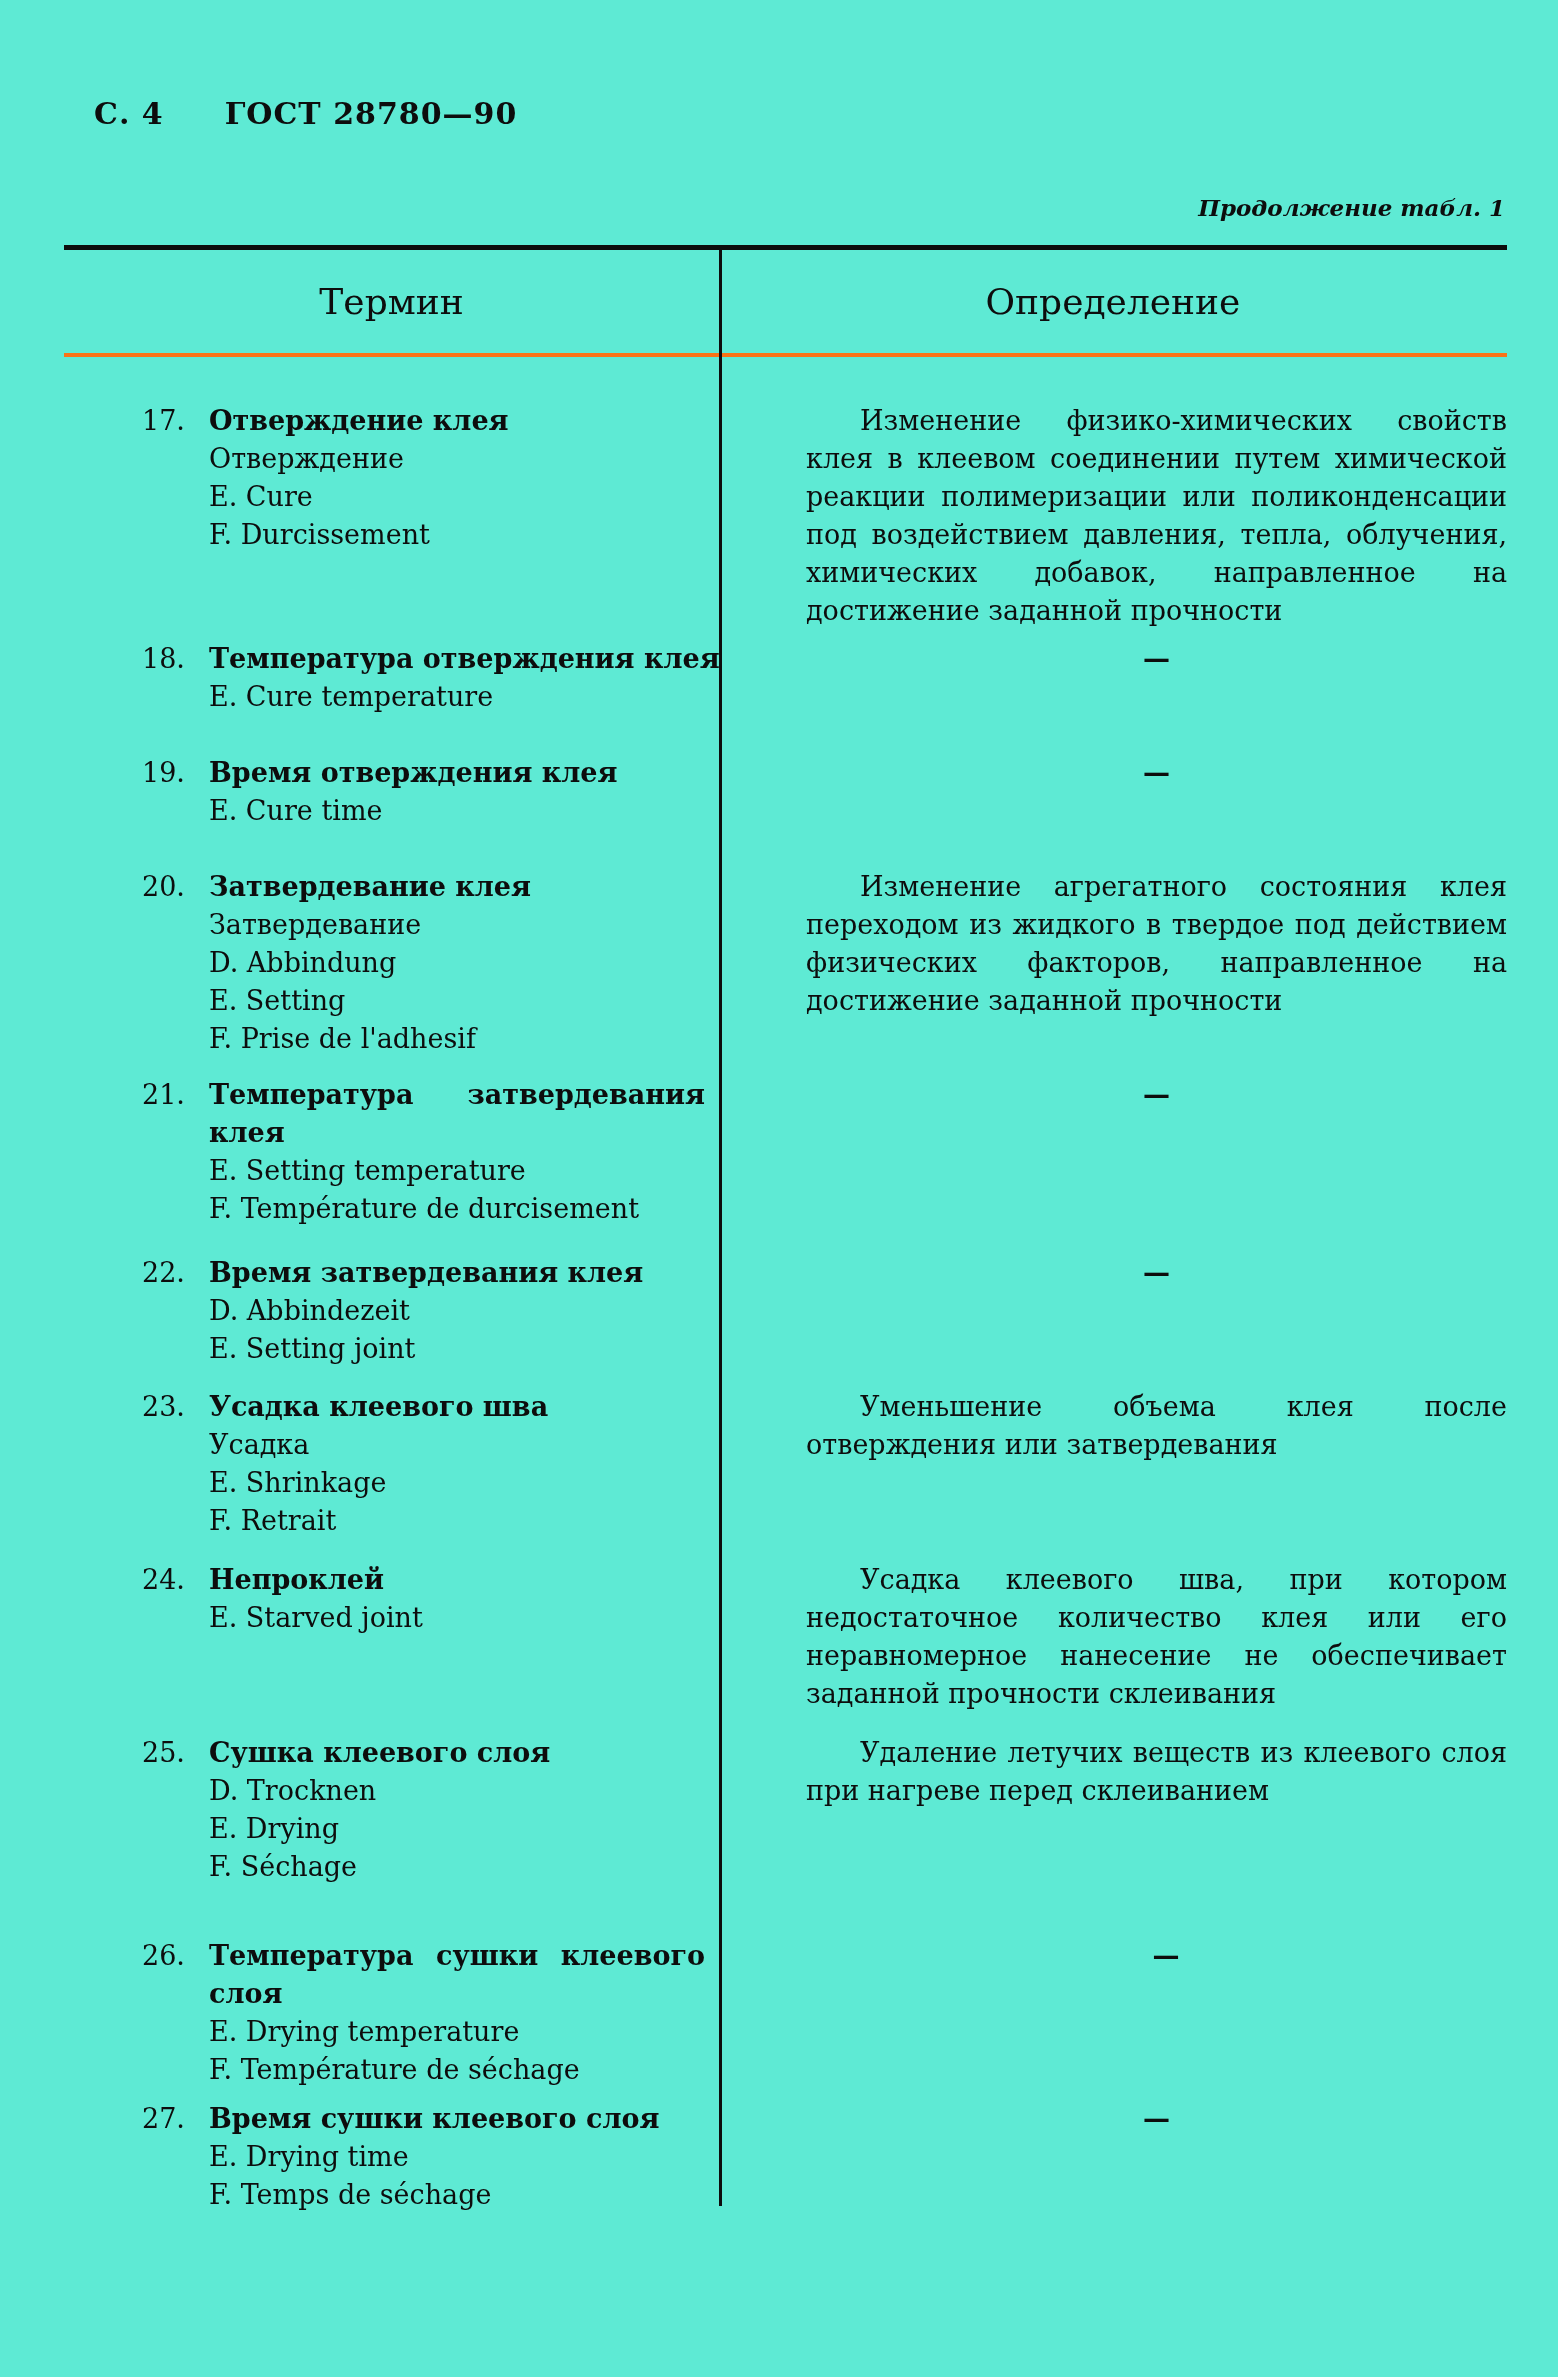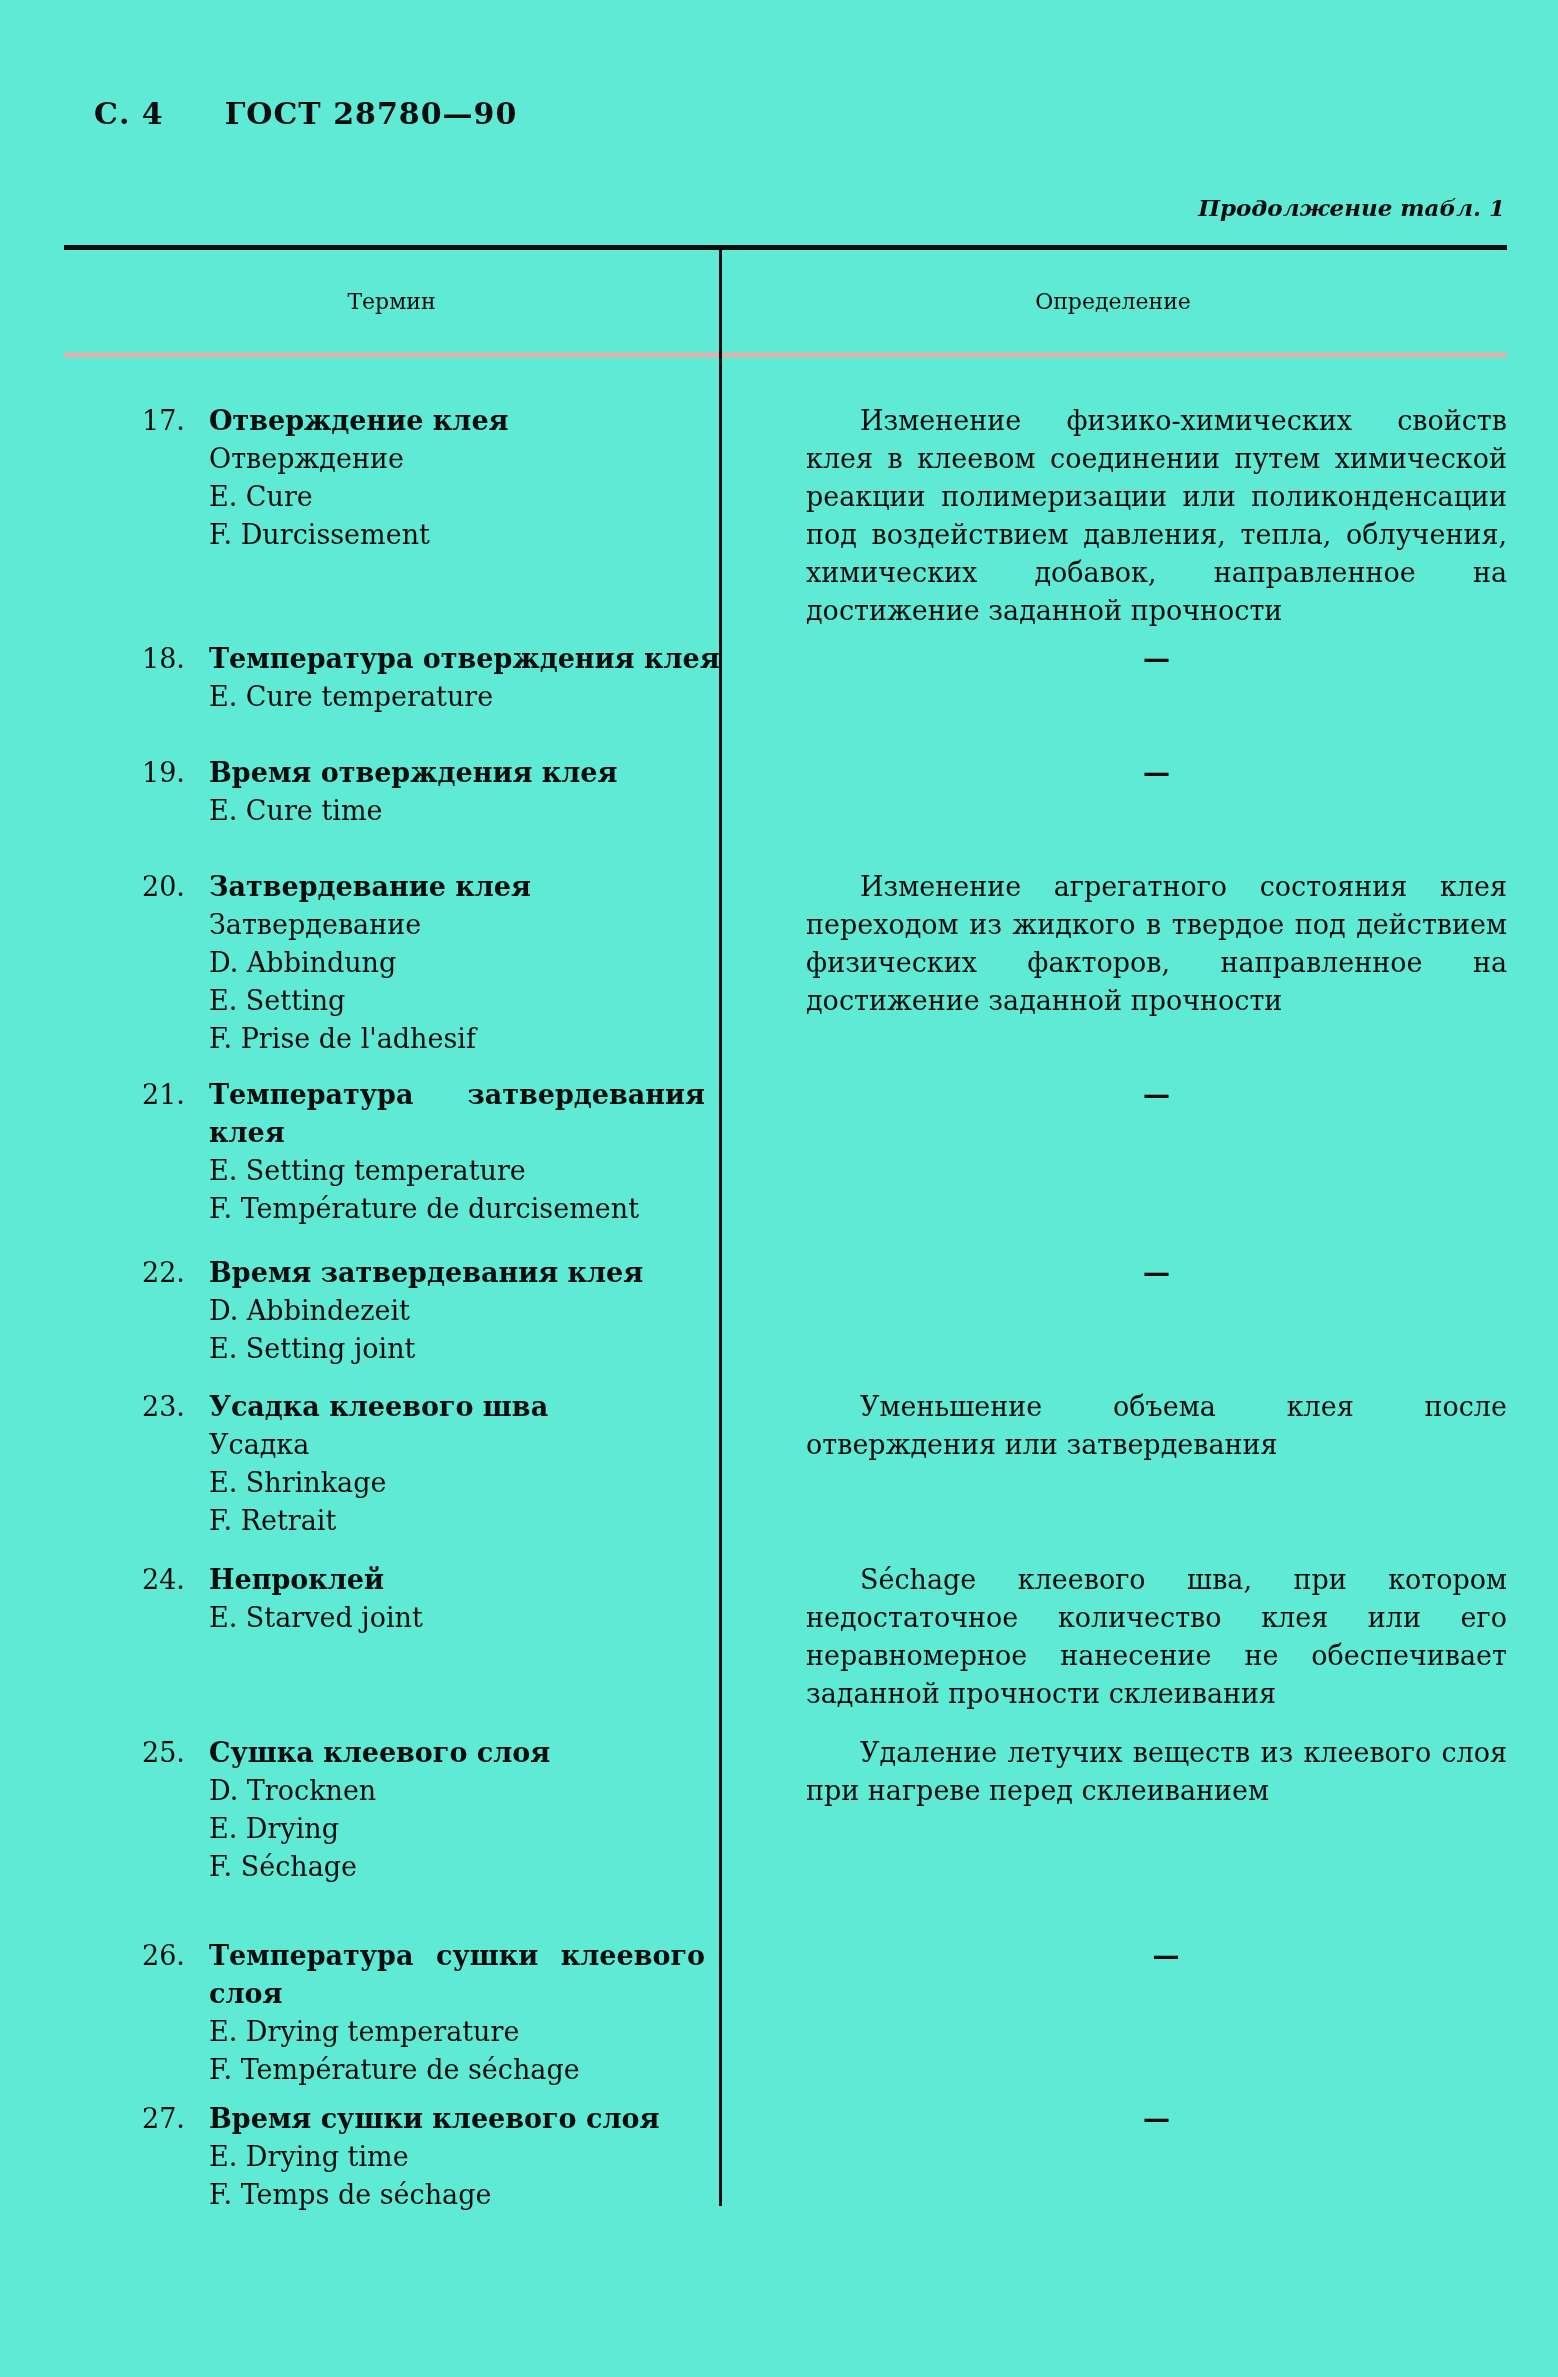--- a/index.html
+++ b/index.html
@@ -20,24 +20,24 @@
   .running-head .std{margin-left:61px;}
   
   .tbl-caption{
     position:absolute;top:194px;right:53px;
     font-size:23px;font-style:italic;font-weight:bold;
   }
   
   .tbl{position:absolute;left:64px;top:245px;width:1443px;}
   .thead{
     border-top:5px solid #0d0d0d;
-    border-bottom:4px solid #fca5a5;
+    border-bottom:4px solid #f97316;
     height:103px;
     display:flex;align-items:center;
-    font-size:22px;
+    font-size:36px;
   }
   .th-term{width:655px;text-align:center;}
   .th-def{flex:1;text-align:center;}
   .vdivider{
     position:absolute;left:655px;top:0;
     width:3px;height:1961px;background:#0d0d0d;
   }
   .tbody{position:relative;padding:45px 0 0 30px;font-size:27px;line-height:38px;}
   .trow{display:flex;align-items:flex-start;}
   
@@ -170,21 +170,21 @@
   </div>
 
   <div class="trow">
     <div class="term">
       <div class="term-first">
         <span class="num">24.</span>
         <span class="title">Непроклей</span>
       </div>
     <div class="term-line">E. Starved joint</div>
           </div>
-    <div class="def">Séchage клеевого шва, при котором недостаточное количество клея или его неравномерное нанесение не обеспечивает заданной прочности склеивания</div>
+    <div class="def">Усадка клеевого шва, при котором недостаточное количество клея или его неравномерное нанесение не обеспечивает заданной прочности склеивания</div>
   </div>
 
   <div class="trow">
     <div class="term">
       <div class="term-first">
         <span class="num">25.</span>
         <span class="title">Сушка клеевого слоя</span>
       </div>
     <div class="term-line">D. Trocknen</div>
             <div class="term-line">E. Drying</div>

